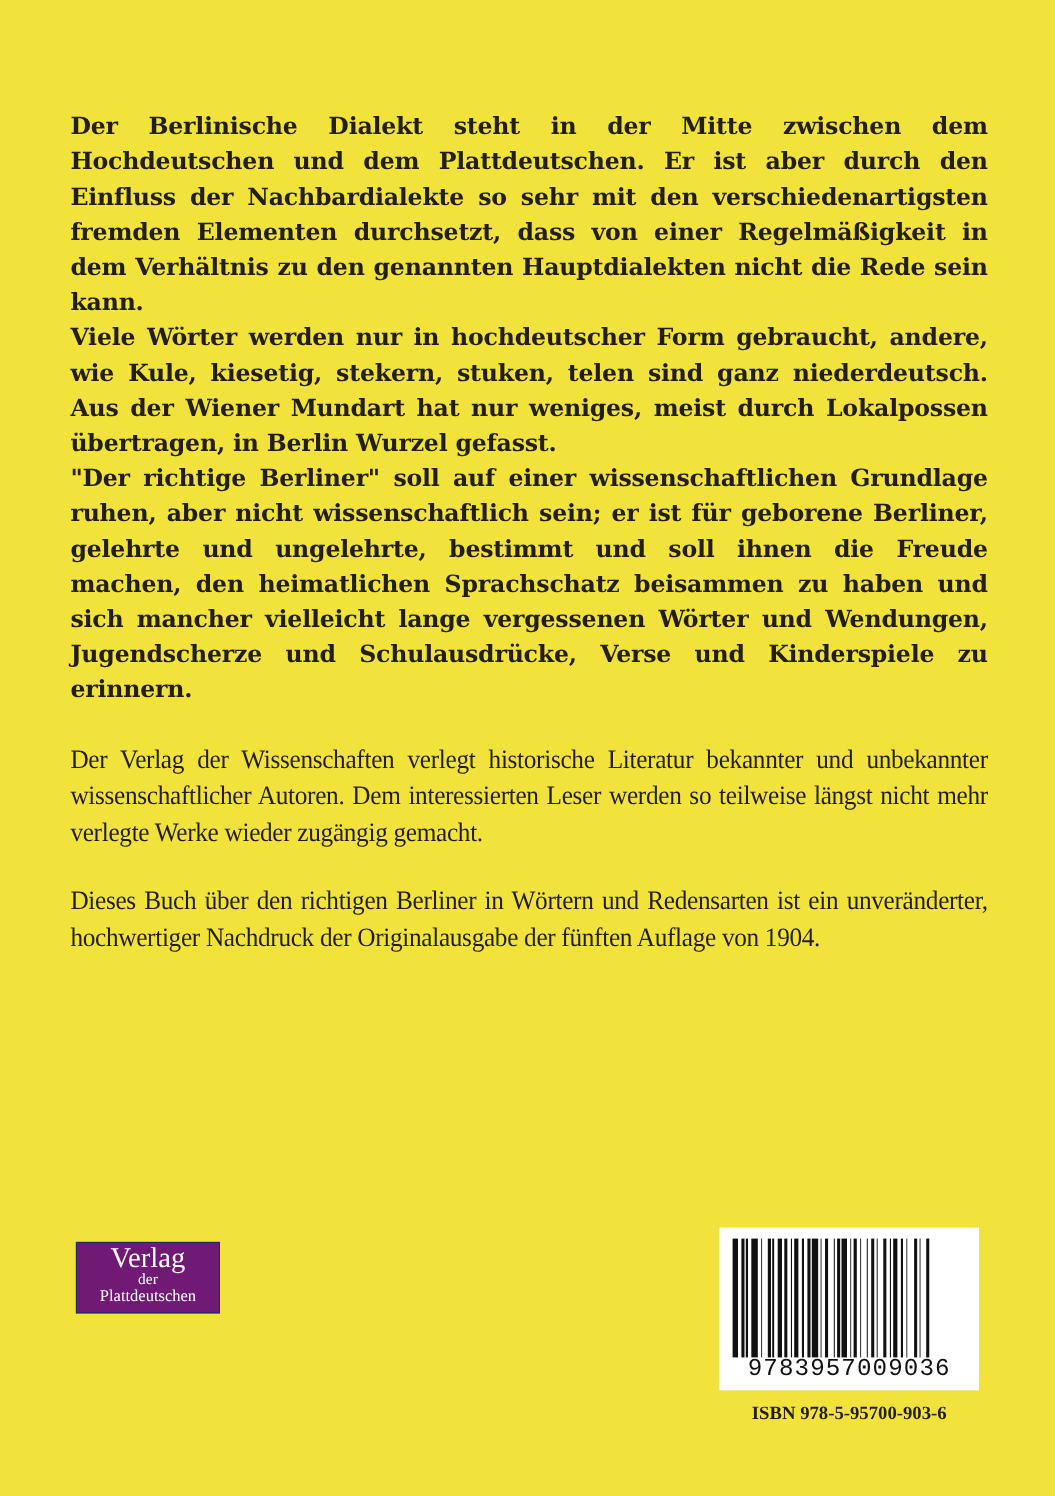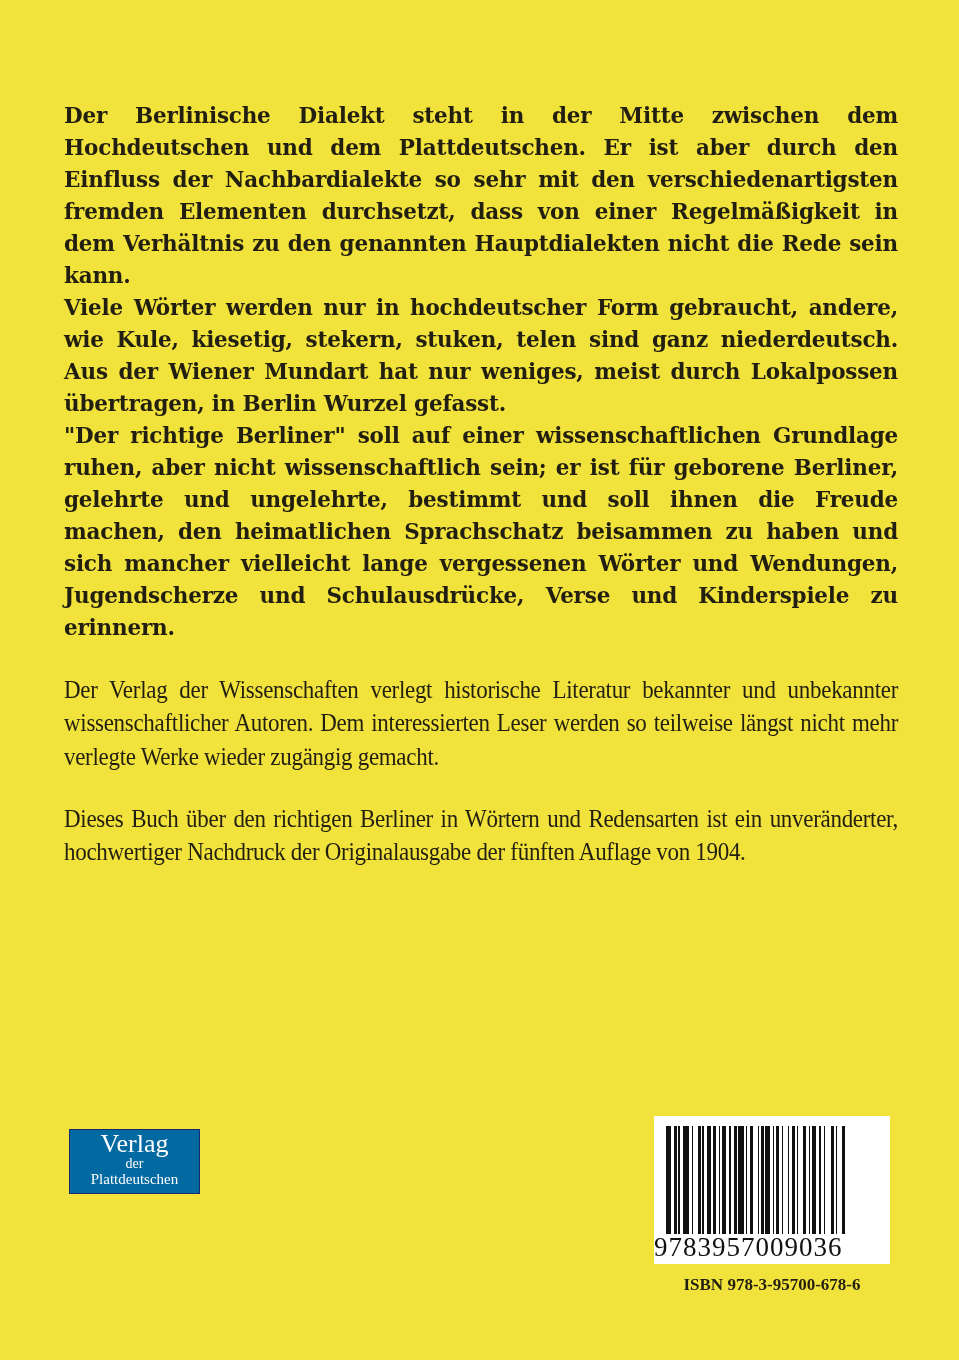--- a/index.html
+++ b/index.html
@@ -23,43 +23,44 @@
       font-family: "Liberation Serif", serif;
       font-weight: normal;
       font-size: 23px;
       letter-spacing: -0.3px;
       transform: scaleY(1.05);
     }
     .gap { height: 32px; }
     .logo {
       position: absolute; left: 69px; top: 1129px;
       width: 129px; height: 63px;
-      background: #0369a1;
+      background: #701a75;
       border: 1px solid #1d2870;
       color: #fff;
       text-align: center;
       font-family: "Liberation Serif", serif;
     }
     .logo .l1 { font-size: 26px; line-height: 26px; margin-top: 1px; }
     .logo .l2 { font-size: 14px; line-height: 14px; text-align: center; }
     .logo .l3 { font-size: 15px; line-height: 17px; }
     .barcode-box {
       position: absolute; left: 654px; top: 1116px;
       width: 236px; height: 148px;
       background: #ffffff;
     }
     .bars {
       position: absolute; left: 12px; top: 10px; width: 212px; height: 108px;
       display: flex; align-items: stretch;
     }
     .bars span { display: block; height: 100%; }
     .barcode-digits {
       position: absolute; left: 0; width: 100%; top: 116px;
-      font-family: Liberation Serif, serif;
-      font-size: 27px; letter-spacing: 1px; color: #111;
+      text-align: center;
+      font-family: Liberation Mono, monospace;
+      font-size: 22px; letter-spacing: 1px; color: #111;
     }
     .isbn {
       position: absolute; left: 654px; top: 1275px; width: 236px;
       text-align: center;
       font-family: "Liberation Serif", serif;
       font-weight: bold; font-size: 17px; color: #231f10;
     }
   </style>
 </head>
 <body>
@@ -145,13 +146,13 @@
       <span style="width: 3px; background: rgb(17, 17, 17);"></span>
       <span style="width: 1.5px; background: rgb(255, 255, 255);"></span>
       <span style="width: 1.5px; background: rgb(17, 17, 17);"></span>
       <span style="width: 4.5px; background: rgb(255, 255, 255);"></span>
       <span style="width: 3px; background: rgb(17, 17, 17);"></span>
       <span style="width: 3px; background: rgb(255, 255, 255);"></span>
     </div>
   <div class="barcode-digits">9783957009036</div>
 </div>
 
-<div class="isbn">ISBN 978-3-95700-678-6</div>
+<div class="isbn">ISBN 978-5-95700-903-6</div>
 
 </body></html>

